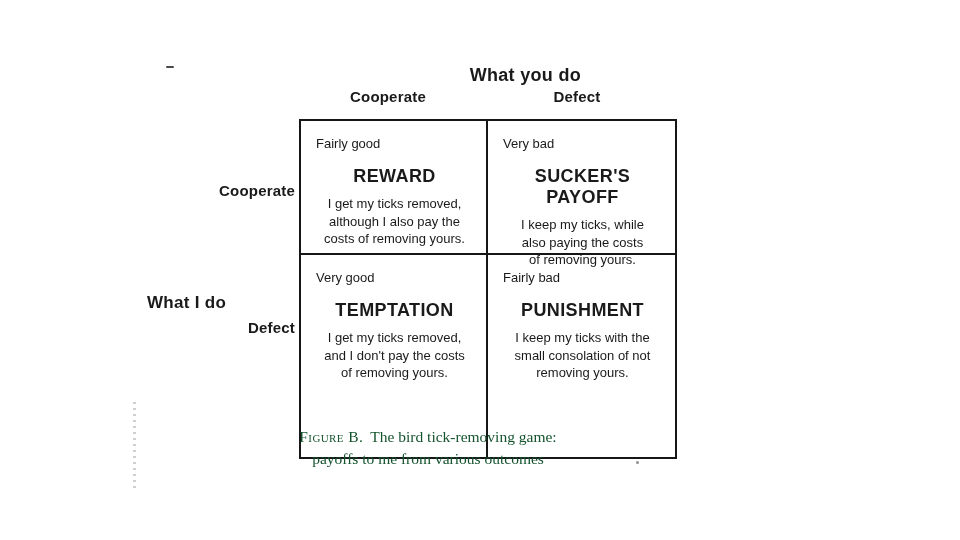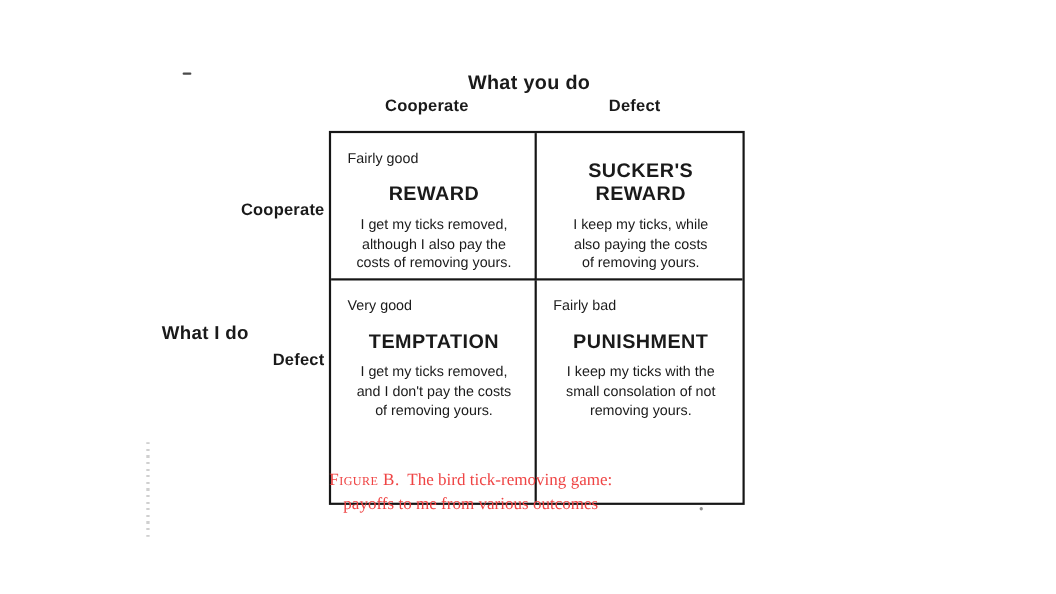--- a/index.html
+++ b/index.html
@@ -10,21 +10,21 @@
     background: #ffffff;
     overflow: hidden;
     font-family: "Liberation Sans", sans-serif;
     color: #1a1a1a;
   }
 
   
   .axis-title-top {
     position: absolute;
     left: 381px; top: 65px; width: 200px;
-    text-align: center;
+    text-align: right;
     font-size: 18px; font-weight: 700; letter-spacing: 0.3px;
   }
   .col-header {
     position: absolute;
     top: 88px; width: 130px;
     text-align: center;
     font-size: 15px; font-weight: 700; letter-spacing: 0.2px;
   }
   #col-header-cooperate { left: 323px; }
   #col-header-defect    { left: 512px; }
@@ -82,21 +82,21 @@
     white-space: pre-line;
   }
 
   
   .caption {
     position: absolute;
     left: 268px; top: 426px; width: 320px;
     text-align: center;
     font-family: "Liberation Serif", serif;
     font-size: 15.5px;
-    color: #ef4444;
+    color: #14532d;
     line-height: 1.42;
   }
   .figure-label {
     font-variant: small-caps;
     letter-spacing: 0.4px;
     margin-right: 7px;
   }
 
   
   .artifact { position: absolute; }
@@ -138,21 +138,22 @@
 
     <div class="cell br-r br-b">
       <div class="cell-rating">Fairly good</div>
       <div class="cell-name">REWARD</div>
       <div class="cell-desc">I get my ticks removed,
 although I also pay the
 costs of removing yours.</div>
     </div>
 
     <div class="cell br-b">
-      <div class="cell-name">SUCKER'S REWARD</div>
+      <div class="cell-rating">Very bad</div>
+      <div class="cell-name">SUCKER'S PAYOFF</div>
       <div class="cell-desc">I keep my ticks, while
 also paying the costs
 of removing yours.</div>
     </div>
 
     <div class="cell br-r">
       <div class="cell-rating">Very good</div>
       <div class="cell-name">TEMPTATION</div>
       <div class="cell-desc">I get my ticks removed,
 and I don't pay the costs

